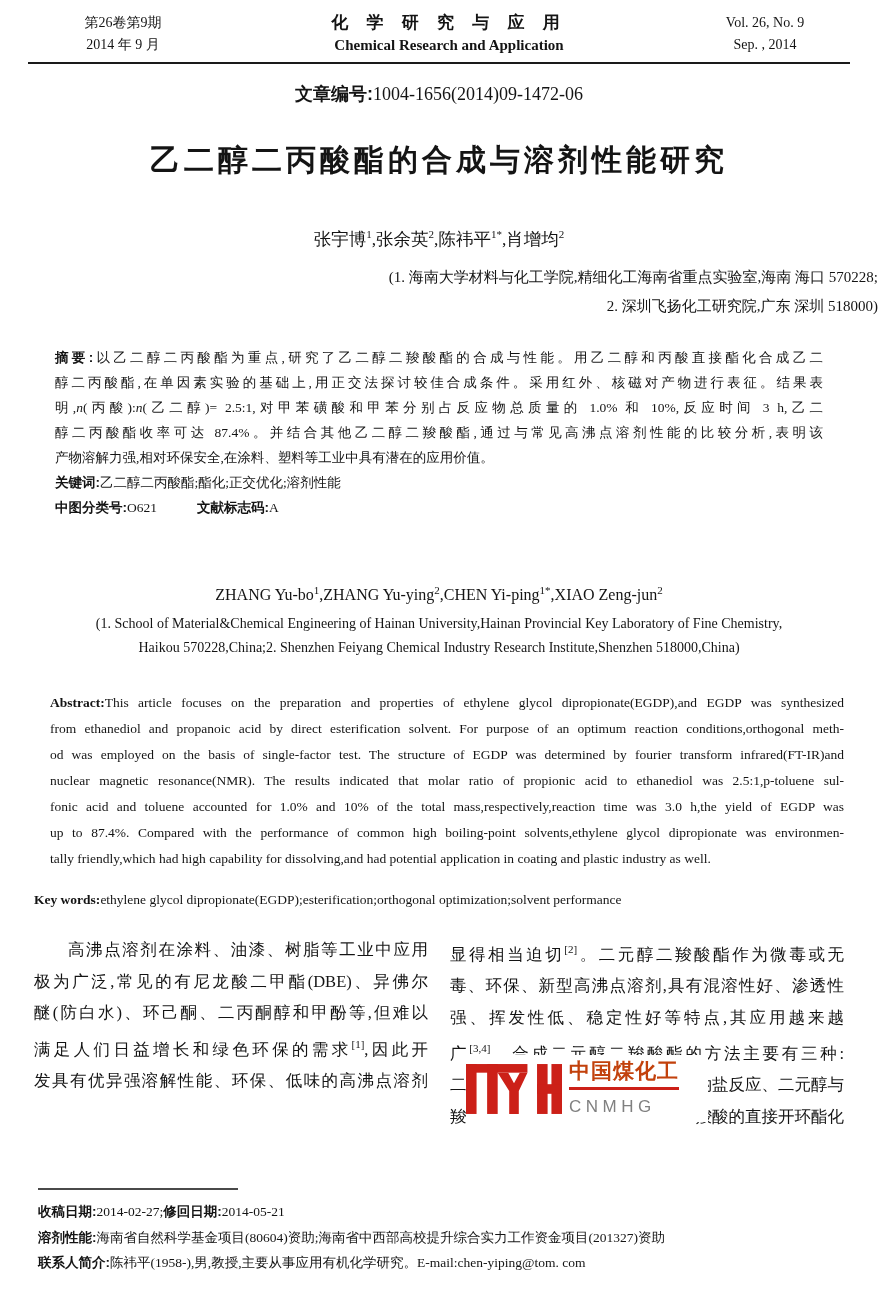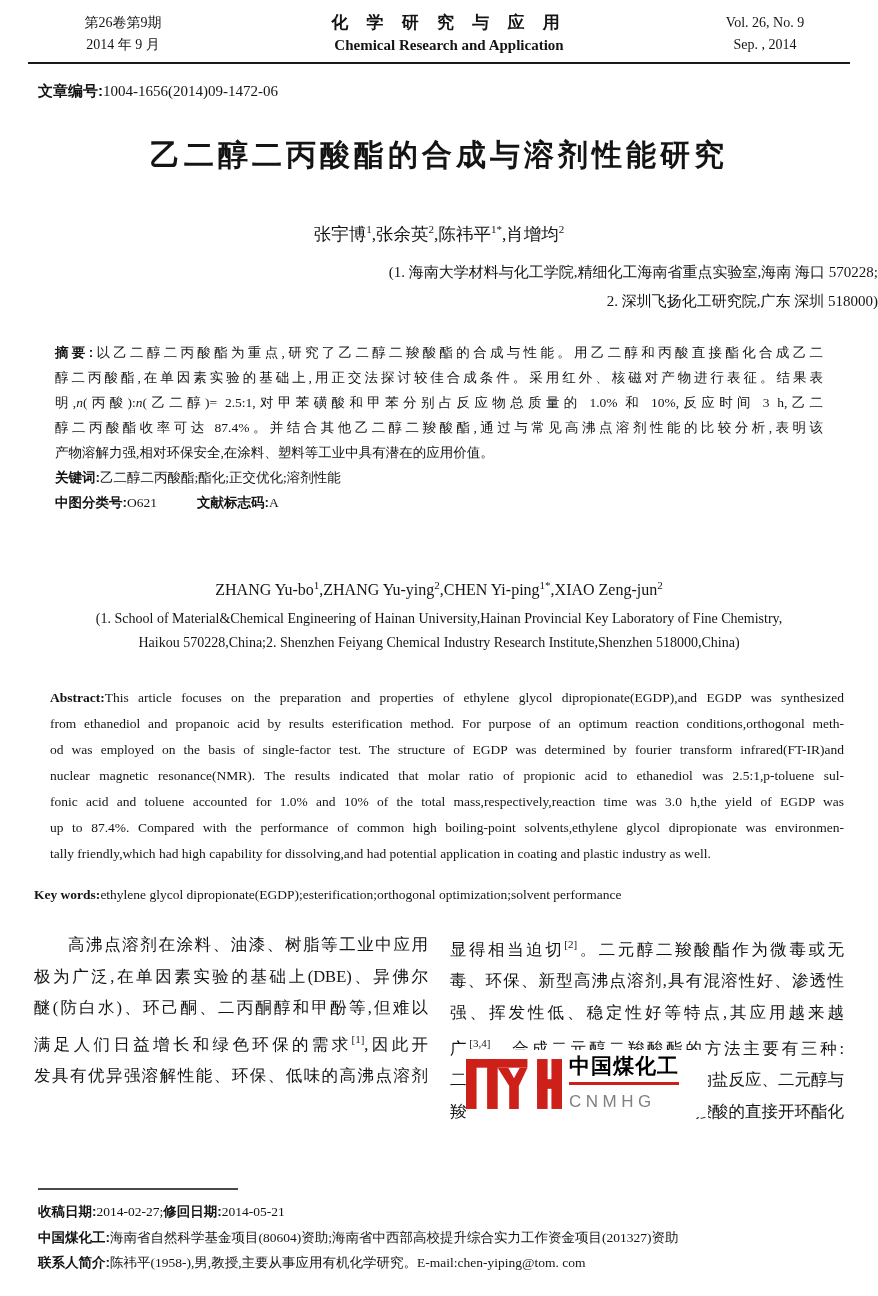--- a/index.html
+++ b/index.html
@@ -13,21 +13,21 @@
   .hdr-left { width:170px; text-align:center; }
   .hdr-center { flex:1; text-align:center;font-weight:bold; }
   .hdr-right { width:150px; text-align:center; }
   .jr-cn { font-size:17px; letter-spacing:7px; }
   .jr-en { font-size:15px; }
   .hdr-rule { height:2px; background:#1a1a1a; margin:6px 28px 0 28px; }
 
   .sans { font-family:"Liberation Sans", sans-serif; }
   .b { font-weight:bold; }
 
-  .article-no { margin:18px 38px 4px 38px; font-size:15px; }
+  .article-no { margin:18px 38px 4px 38px; font-size:18px;text-align:center; }
 
   .title-cn { margin-top:34px; text-align:center; font-family:"Liberation Sans", sans-serif;
               font-weight:bold; font-size:30px; letter-spacing:4px; }
 
   .authors-cn { margin-top:46px; text-align:center; font-size:17.5px; }
   sup { font-size:11px; }
 
   .affil { margin-top:12px; text-align:right; font-size:15px; line-height:29px; }
 
   .abs-cn { margin:24px 55px 0 55px; font-size:13.5px; line-height:25px; }
@@ -114,36 +114,36 @@
     <span>ZHANG Yu-bo</span><sup>1</sup><span>,ZHANG Yu-ying</span><sup>2</sup><span>,CHEN Yi-ping</span><sup>1*</sup><span>,XIAO Zeng-jun</span><sup>2</sup>
   </div>
 
   <div class="affil-en">
     <div>(1. School of Material&amp;Chemical Engineering of Hainan University,Hainan Provincial Key Laboratory of Fine Chemistry,</div>
     <div>Haikou 570228,China;2. Shenzhen Feiyang Chemical Industry Research Institute,Shenzhen 518000,China)</div>
   </div>
 
   <div class="abs-en">
     <div class="jline"><span class="b">Abstract:</span><span>This article focuses on the preparation and properties of ethylene glycol dipropionate(EGDP),and EGDP was synthesized</span></div>
-    <div class="jline">from ethanediol and propanoic acid by results esterification method. For purpose of an optimum reaction conditions,orthogonal meth-</div>
+    <div class="jline">from ethanediol and propanoic acid by direct esterification solvent. For purpose of an optimum reaction conditions,orthogonal meth-</div>
     <div class="jline">od was employed on the basis of single-factor test. The structure of EGDP was determined by fourier transform infrared(FT-IR)and</div>
     <div class="jline">nuclear magnetic resonance(NMR). The results indicated that molar ratio of propionic acid to ethanediol was 2.5:1,p-toluene sul-</div>
     <div class="jline">fonic acid and toluene accounted for 1.0% and 10% of the total mass,respectively,reaction time was 3.0 h,the yield of EGDP was</div>
     <div class="jline">up to 87.4%. Compared with the performance of common high boiling-point solvents,ethylene glycol dipropionate was environmen-</div>
     <div class="lline">tally friendly,which had high capability for dissolving,and had potential application in coating and plastic industry as well.</div>
   </div>
 
   <div class="kw-en">
     <span class="b">Key words:</span><span>ethylene glycol dipropionate(EGDP);esterification;orthogonal optimization;solvent performance</span>
   </div>
 
   <div class="cols">
     <div class="col">
       <div class="jline indent2">高沸点溶剂在涂料、油漆、树脂等工业中应用</div>
-      <div class="jline">极为广泛,在单因素实验的基础上(DBE)、异佛尔</div>
+      <div class="jline">极为广泛,常见的有尼龙酸二甲酯(DBE)、异佛尔</div>
       <div class="jline">醚(防白水)、环己酮、二丙酮醇和甲酚等,但难以</div>
       <div class="jline"><span>满足人们日益增长和绿色环保的需求</span><sup>[1]</sup><span>,因此开</span></div>
       <div class="jline">发具有优异强溶解性能、环保、低味的高沸点溶剂</div>
     </div>
     <div class="col col-r">
       <div class="jline"><span>显得相当迫切</span><sup>[2]</sup><span>。二元醇二羧酸酯作为微毒或无</span></div>
       <div class="jline">毒、环保、新型高沸点溶剂,具有混溶性好、渗透性</div>
       <div class="jline">强、挥发性低、稳定性好等特点,其应用越来越</div>
       <div class="jline"><span>广</span><sup>[3,4]</sup><span>。合成二元醇二羧酸酯的方法主要有三种:</span></div>
       <div class="flexline">
@@ -161,33 +161,33 @@
             <rect x="0" y="0" width="64" height="9"></rect>
             <rect x="0" y="0" width="11" height="52"></rect>
             <rect x="22" y="0" width="11" height="52"></rect>
             <polygon points="33,9 44,9 50,20 56,9 64,9 55,28 55,52 45,52 45,28"></polygon>
             <rect x="74" y="0" width="11" height="52"></rect>
             <rect x="89" y="0" width="11" height="52"></rect>
             <rect x="74" y="21" width="26" height="10"></rect>
           </g>
         </svg>
         <div class="wm-texts">
-          <div class="wm-cn" style="color:#000000; border-color:#cc2018;">中国煤化工</div>
+          <div class="wm-cn" style="color:#c2410c; border-color:#cc2018;">中国煤化工</div>
           <div class="wm-en" style="color:#808080;">CNMHG</div>
         </div>
       </div>
     </div>
   </div>
 
   <div class="pfoot">
     <div class="foot-rule"></div>
     <div>
       <span class="sans b">收稿日期:</span><span>2014-02-27;</span><span class="sans b">修回日期:</span><span>2014-05-21</span>
     </div>
     <div>
-      <span class="sans b">中国煤化工:</span><span>海南省自然科学基金项目(80604)资助;海南省中西部高校提升综合实力工作资金项目(201327)资助</span>
+      <span class="sans b">溶剂性能:</span><span>海南省自然科学基金项目(80604)资助;海南省中西部高校提升综合实力工作资金项目(201327)资助</span>
     </div>
     <div>
       <span class="sans b">联系人简介:</span><span>陈祎平(1958-),男,教授,主要从事应用有机化学研究。E-mail:chen-yiping@tom. com</span>
     </div>
   </div>
 
 </div>
 
 </body></html>

